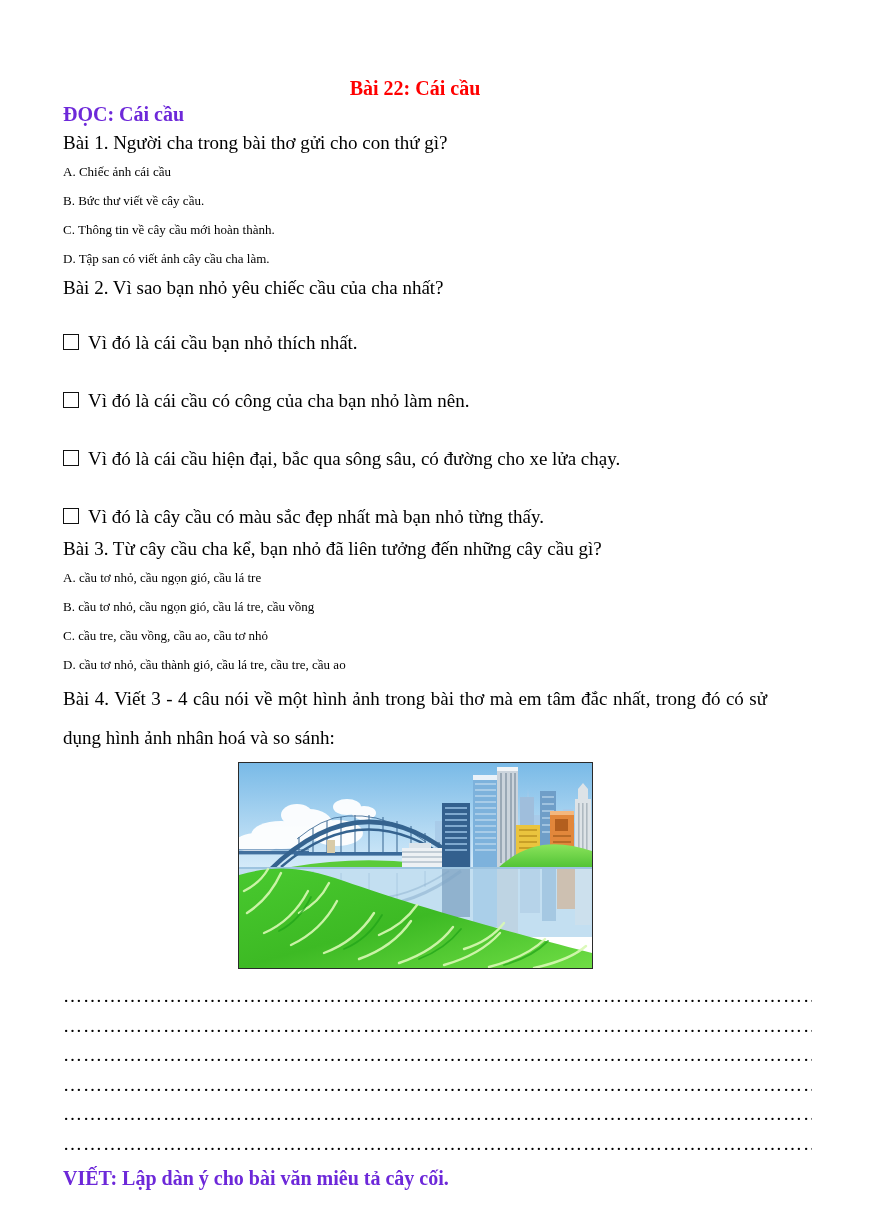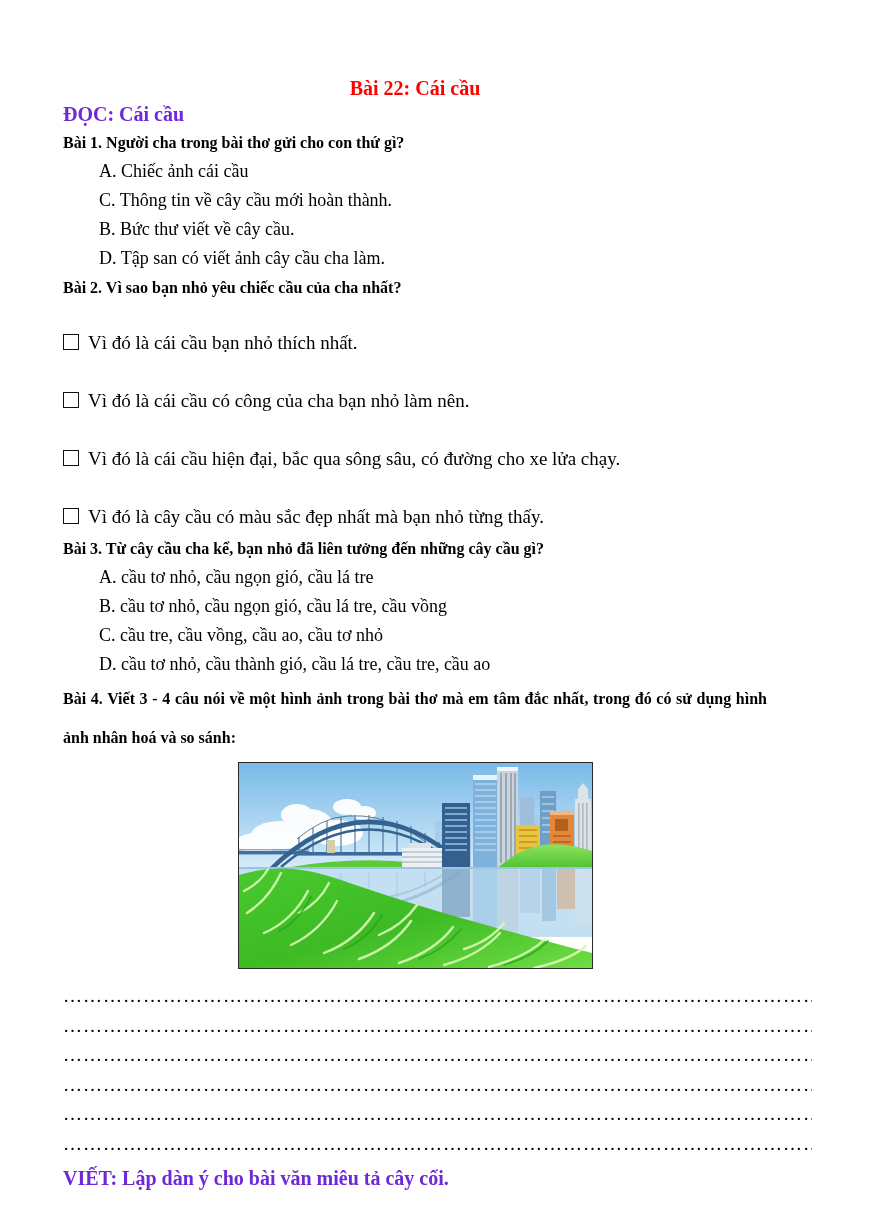--- a/index.html
+++ b/index.html
@@ -27,32 +27,31 @@
     line-height: 24px;
     color: #ff0000;
   }
   .section-header {
     font-weight: bold;
     font-size: 20px;
     line-height: 28px;
     color: #6d28d9;
   }
   .q-heading {
-    font-weight: bold;
-    font-size: 16px;
+    font-weight: normal;
+    font-size: 19px;
     line-height: 29px;
   }
   .q-heading.justify {
     text-align: justify;
     line-height: 39px;
   }
   .option-line {
-    font-size: 18px;
+    font-size: 13px;
     line-height: 29px;
-    margin-left: 36px;
   }
   .checkbox-line {
     font-size: 19px;
     line-height: 34px;
     white-space: nowrap;
     margin-top: 24px;
   }
   .cbx {
     display: inline-block;
     width: 14px;
@@ -86,22 +85,22 @@
 <body>
 
 <div class="page">
 
   <div class="doc-title">Bài 22: Cái cầu</div>
 
   <div class="section-header">ĐỌC: Cái cầu</div>
 
   <div class="q-heading">Bài 1. Người cha trong bài thơ gửi cho con thứ gì?</div>
   <div class="option-line">A. Chiếc ảnh cái cầu</div>
+  <div class="option-line">B. Bức thư viết về cây cầu.</div>
   <div class="option-line">C. Thông tin về cây cầu mới hoàn thành.</div>
-  <div class="option-line">B. Bức thư viết về cây cầu.</div>
   <div class="option-line">D. Tập san có viết ảnh cây cầu cha làm.</div>
 
   <div class="q-heading">Bài 2. Vì sao bạn nhỏ yêu chiếc cầu của cha nhất?</div>
   <div class="checkbox-line">
     <span class="cbx"></span><span>Vì đó là cái cầu bạn nhỏ thích nhất.</span>
   </div>
   <div class="checkbox-line">
     <span class="cbx"></span><span>Vì đó là cái cầu có công của cha bạn nhỏ làm nên.</span>
   </div>
   <div class="checkbox-line">

